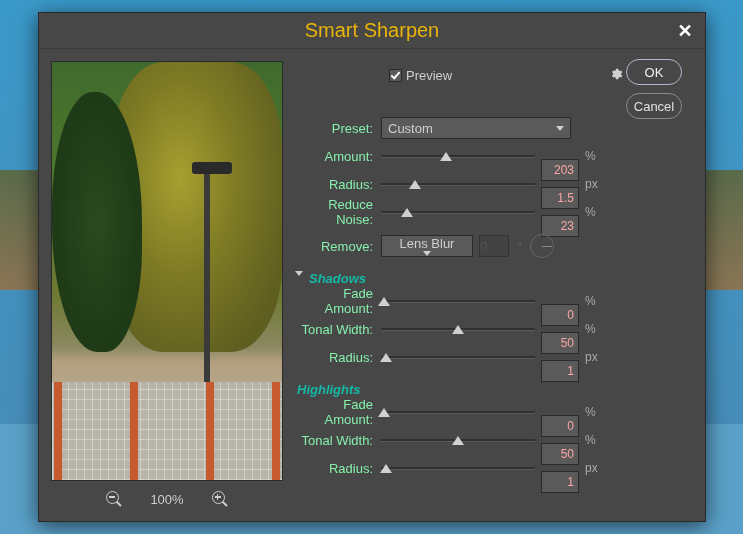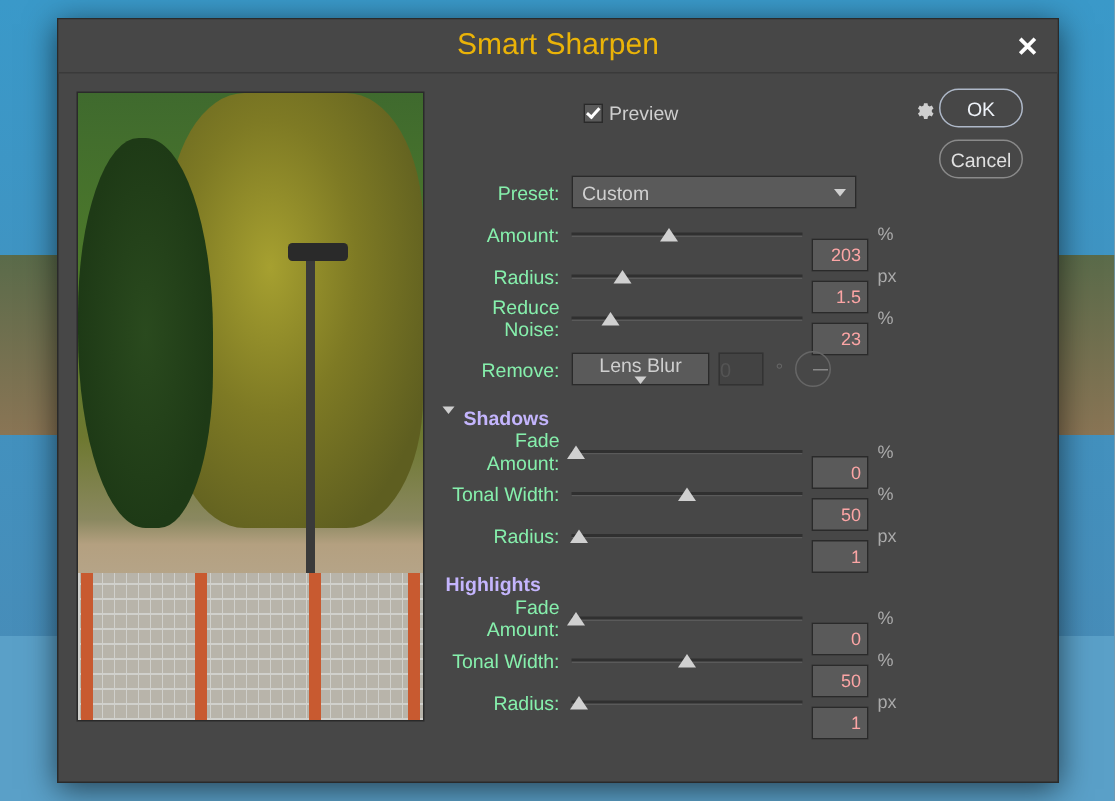--- a/index.html
+++ b/index.html
@@ -42,21 +42,21 @@
   .chev { width: 0; height: 0; border-left: 4px solid transparent; border-right: 4px solid transparent; border-top: 5px solid #cfcfcf; }
   .slider { flex: 1; max-width: 154px; height: 22px; position: relative; display: flex; align-items: center; margin-right: 6px; }
   .track { position: absolute; left: 0; right: 0; top: 10px; height: 3px; background: #303030; border-bottom: 1px solid #5a5a5a; }
   .thumb { position: absolute; top: 7px; width: 0; height: 0; border-left: 6px solid transparent; border-right: 6px solid transparent; border-bottom: 9px solid #d0d0d0; cursor: pointer; transform: translateX(-6px); }
   .valbox { width: 38px; height: 22px; background: #5a5a5a; border: 1px solid #2a2a2a; color: #fca5a5; font-size: 12px; padding: 0 4px; text-align: right; margin-top: 28px; }
   .unit { width: 20px; margin-left: 6px; color: #aaa; font-size: 12px; }
   .remove-row .extra { display: flex; align-items: center; margin-left: 6px; gap: 8px; }
   .angle-box { width: 30px; height: 22px; background: #434343; border: 1px solid #333; }
   .angle-dial { width: 24px; height: 24px; border: 1px solid #666; border-radius: 50%; position: relative; }
   .angle-dial::after { content: ''; position: absolute; left: 11px; top: 11px; width: 10px; height: 1px; background: #888; transform-origin: left; }
-  .section-hdr { display: flex; align-items: flex-start; gap: 6px; margin-top: 12px; margin-bottom: 2px; color: #c4b5fd; font-weight: 600; cursor: pointer; }
+  .section-hdr { display: flex; align-items: flex-start; gap: 6px; margin-top: 12px; margin-bottom: 2px; color: #14b8a6; font-weight: 600; cursor: pointer; font-style: italic; }
   .disclose { width: 0; height: 0; border-left: 4px solid transparent; border-right: 4px solid transparent; border-top: 5px solid #cfcfcf; }
   .section-hdr.no-icon { margin-left: 0; padding-left: 2px; }
   .top-controls-center { margin-left: 94px; display:flex; align-items:center; }
 </style>
 </head>
 <body>
 
 <div class="bg-strip"></div>
 <div class="bg-water"></div>
 
@@ -73,20 +73,30 @@
         <div class="tree-yellow"></div>
         <div class="tree-dark"></div>
         <div class="pole"></div>
           <div class="lamp"></div>
         <div class="fence"></div>
         <div class="fence-post" style="left:2px"></div>
         <div class="fence-post" style="left:78px"></div>
         <div class="fence-post" style="left:154px"></div>
         <div class="fence-post" style="right:2px"></div>
       </div>
+      <div class="zoom-row">
+        <span class="zoom-icon zoom-minus">
+            <span></span>
+          </span>
+        <span>100%</span>
+        <span class="zoom-icon zoom-plus">
+            <span></span>
+            <i></i>
+          </span>
+      </div>
     </div>
 
     <div class="right">
       <div class="top-row">
         <div class="top-controls-center">
           <span class="checkbox">
               <span class="check"></span>
             </span>
           <span class="preview-label">Preview</span>
         </div>

